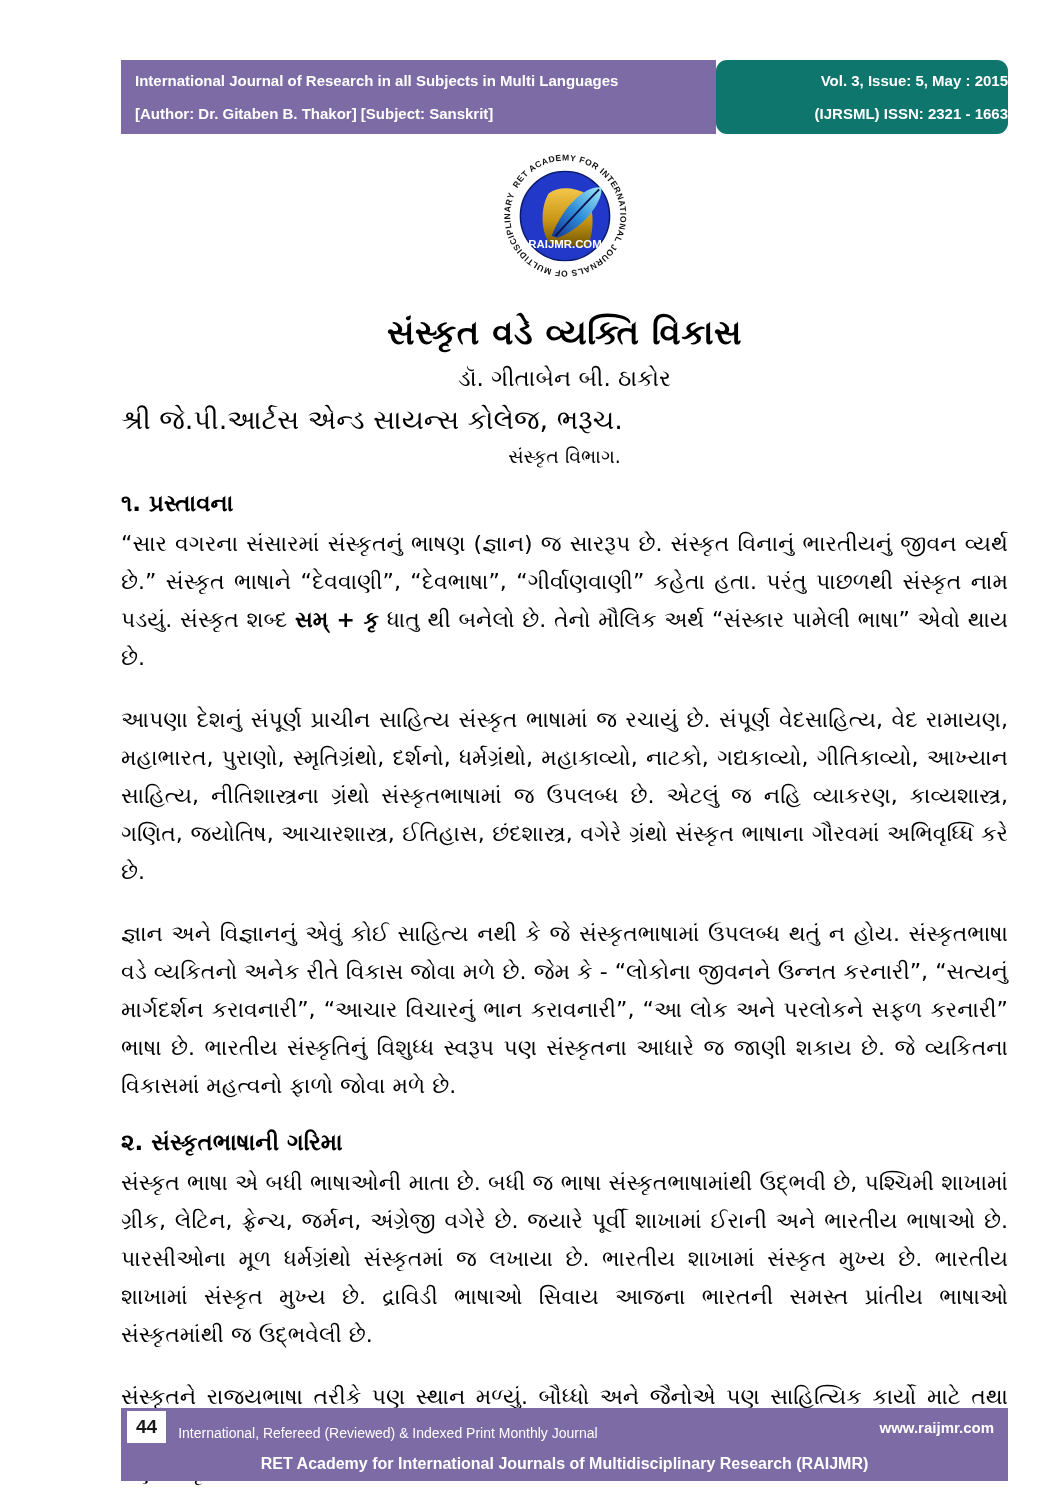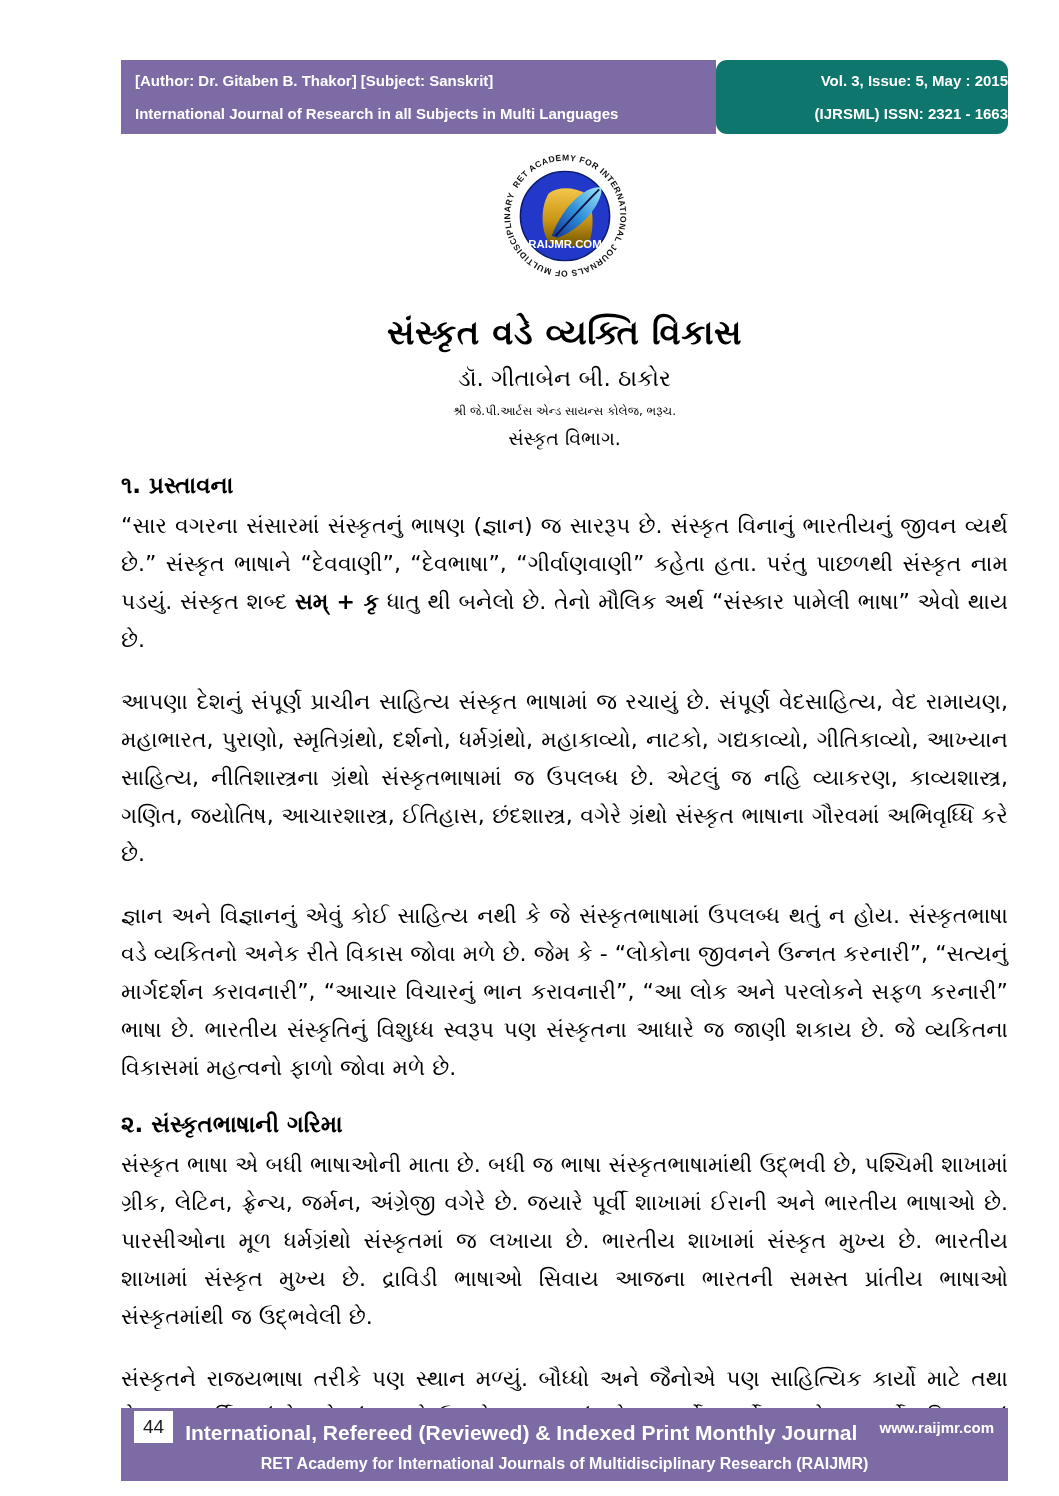--- a/index.html
+++ b/index.html
@@ -27,60 +27,60 @@
     padding:12px 0; font-size:15px; font-weight:bold; text-align:right;border-radius:11px;
   }
 
   
   .logo-wrap { text-align:center; margin-top:6px; }
   .logo-wrap svg { display:inline-block; }
 
   
   .article-title { text-align:center; font-size:34px; font-weight:700; margin-top:16px; letter-spacing:0.5px; }
   .article-author { text-align:center; font-size:23px; margin-top:12px; }
-  .article-affiliation { text-align:center; font-size:12px; margin-top:12px; }
+  .article-affiliation { font-size:27px; margin-top:12px; }
   .article-department { text-align:center; font-size:19px; margin-top:9px; }
 
   
   .body-text { margin-top:18px; }
   h2.sec-head { font-size:23px; font-weight:700; margin:22px 0 8px 0; }
   p.para {
     font-size:22px; line-height:38px; text-align:justify; margin-bottom:24px;
   }
   .inline-bold { font-weight:800; }
 
   
   .footer {
     position:absolute; left:121px; right:51px; bottom:15px;
     font-family:"Liberation Sans", sans-serif; color:#ffffff;
   }
   .f-row1 {
     background:#7c6ba5; height:38px; display:flex; align-items:center;
   }
   .f-pageno {
-    background:#ffffff; color:#1a1a1a; font-weight:normal; font-size:19px;
-    height:32px; margin-left:13px; padding:0 9px; display:flex; align-items:center;
+    background:#ffffff; color:#1a1a1a; font-weight:bold; font-size:19px;
+    height:32px; margin-left:6px; padding:0 9px; display:flex; align-items:center;
   }
-  .f-title { font-weight:bold; font-size:21px; margin-left:12px;margin-top:12px; }
+  .f-title { font-weight:normal; font-size:14px; margin-left:12px;margin-top:12px; }
   .f-url { margin-left:auto; margin-right:14px; font-weight:bold; font-size:15px; color:#ffffff; text-decoration:none; }
   .f-row2 {
     background:#7c6ba5; height:35px; display:flex; align-items:center; justify-content:center;
     font-weight:bold; font-size:16px;
   }
 </style>
 </head>
 <body>
 
 <div class="page">
   <div class="content">
 
     <header class="top-bar">
       <div class="top-left">
+        <div>International Journal of Research in all Subjects in Multi Languages</div>
         <div>[Author: Dr. Gitaben B. Thakor] [Subject: Sanskrit]</div>
-        <div>International Journal of Research in all Subjects in Multi Languages</div>
       </div>
       <div class="top-right">
         <div>Vol. 3, Issue: 5, May : 2015</div>
         <div>(IJRSML)  ISSN: 2321 - 1663</div>
       </div>
     </header>
 
     <div class="logo-wrap">
       <svg width="152" height="152" viewBox="0 0 160 160" xmlns="http://www.w3.org/2000/svg">
         <defs>

